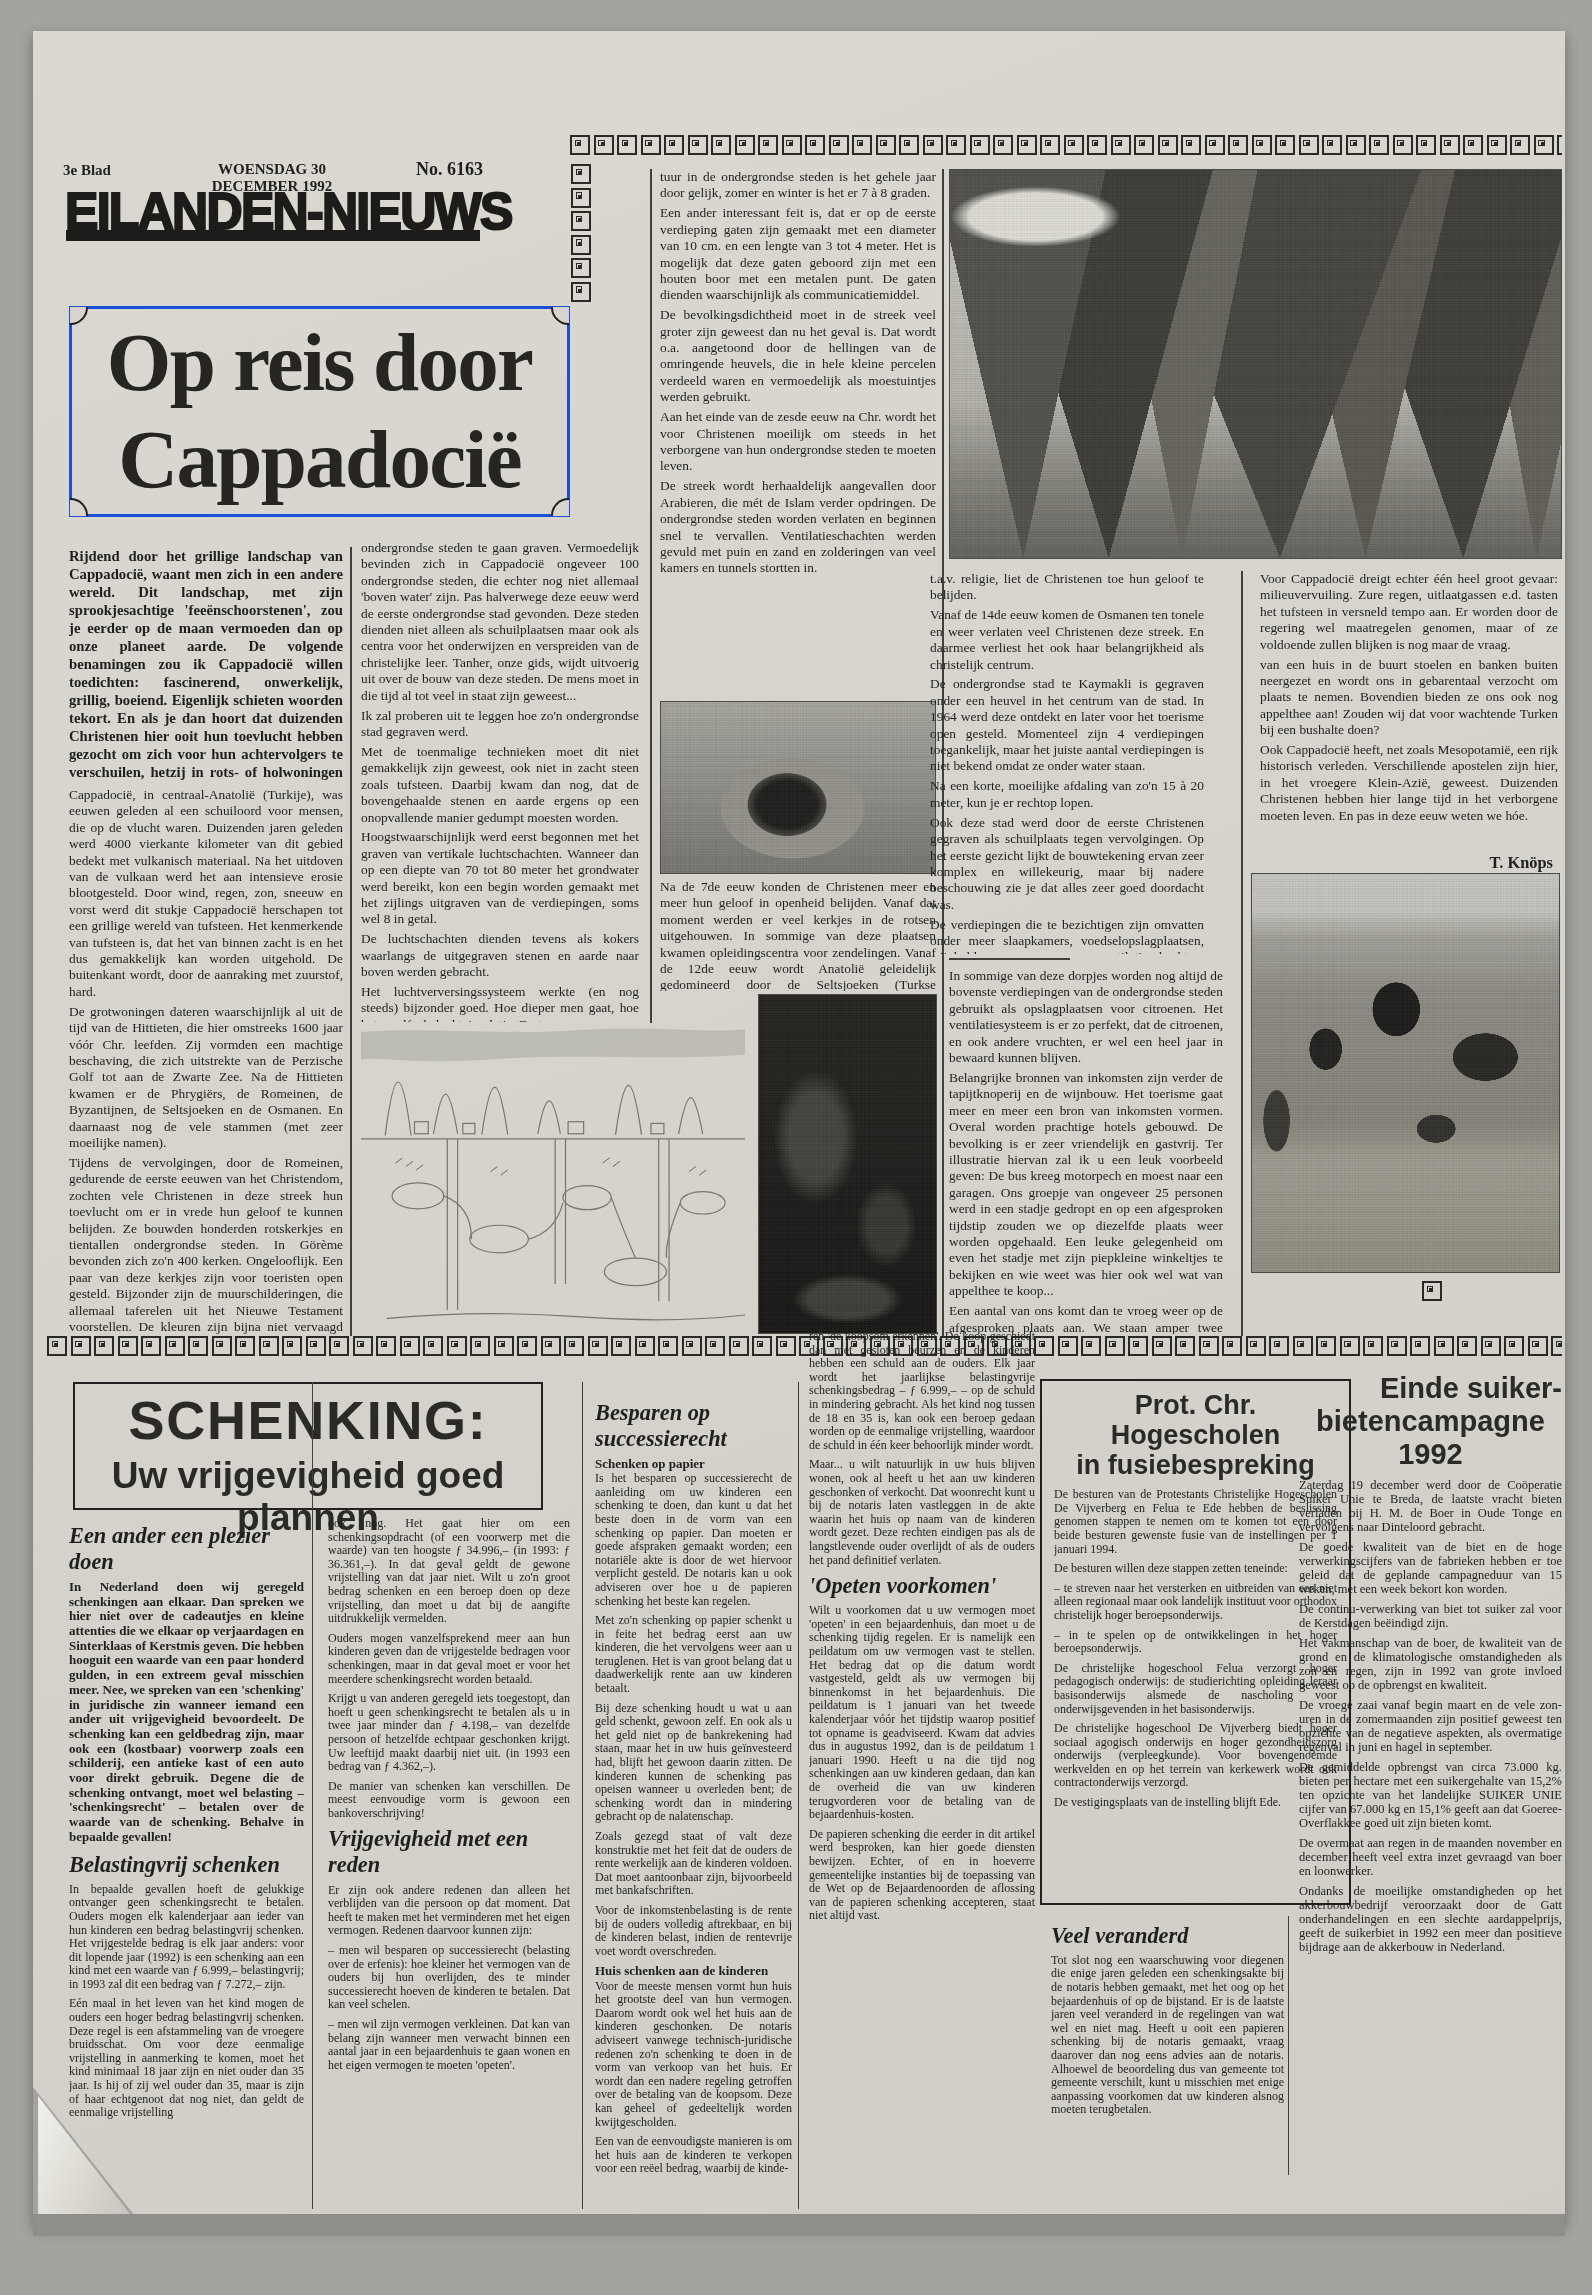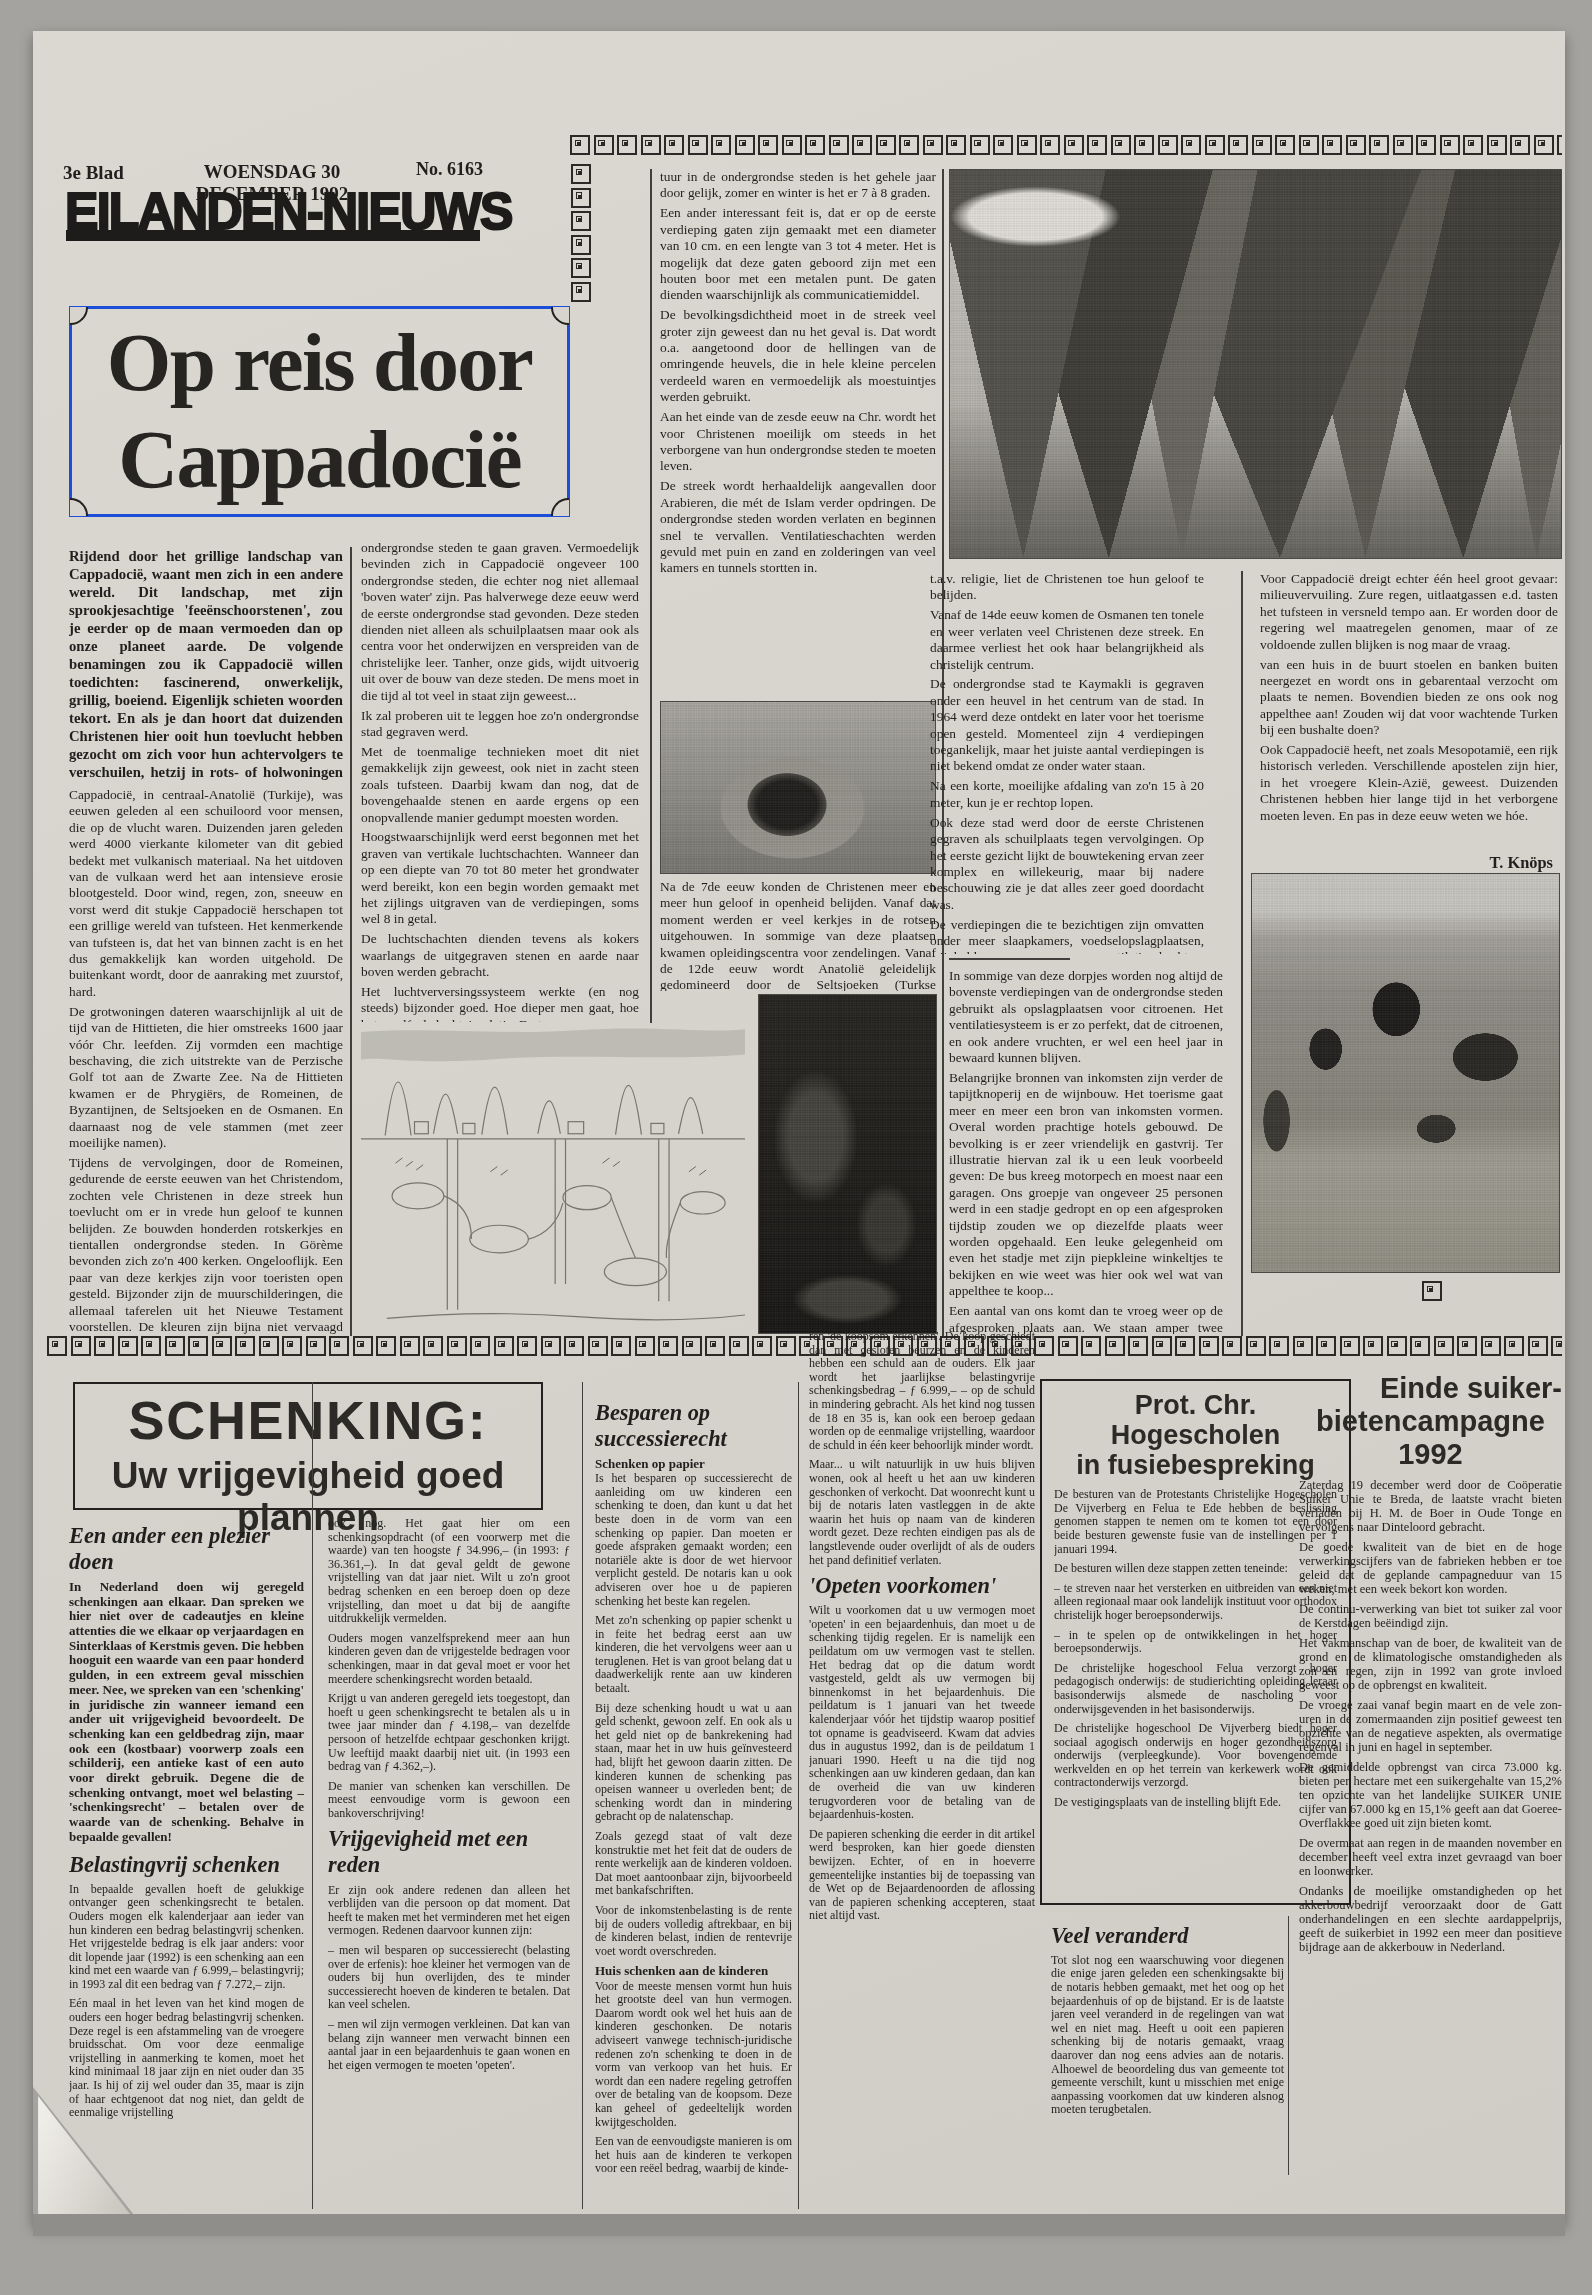--- a/index.html
+++ b/index.html
@@ -9,21 +9,21 @@
   .page{left:33px;top:31px;width:1532px;height:2194px;
         background:linear-gradient(160deg,#dad8d1 0%,#d6d4cd 40%,#cfcdc6 100%);
         box-shadow:0 5.2px 12px rgba(0,0,0,.35);}
   .shadowstrip{left:33px;top:2214px;width:1532px;height:22.4px;background:#8f8e8a;}
   .curl-bg{left:33px;top:2087px;width:109px;height:138px;background:#a4a3a0;
            clip-path:polygon(0 0,100% 100%,0 100%);}
   .curl{left:35px;top:2092px;width:102px;height:131px;
         background:linear-gradient(115deg,#f0eee8 10%,#d8d6cf 60%,#c2c0b9 100%);
         clip-path:polygon(3% 3%,100% 100%,3% 100%);box-shadow:inset -1.7px -1.7px 3.5px rgba(0,0,0,.2);}
   
-  .ed{font-weight:bold;font-size:19px;}
+  .ed{font-weight:bold;font-size:15px;}
   .logo{font-family:"Liberation Sans","DejaVu Sans",sans-serif;font-weight:bold;
         font-size:50px;letter-spacing:-1.7px;-webkit-text-stroke:2.1px #1d1c1a;color:#1d1c1a;
         transform:scaleY(1.04);transform-origin:left top;white-space:nowrap;}
   .logobar{background:#1d1c1a;}
   
   .gk{display:flex;gap:3.5px;overflow:hidden;}
   .gk.v{flex-direction:column;}
   .gk-u{width:20px;height:20px;flex:0 0 auto;border:2.2px solid #2a2926;position:relative;box-sizing:border-box;background:transparent;}
   .gk-u::before{content:"";position:absolute;left:2.6px;top:2.6px;right:7px;bottom:7px;border:1.7px solid #2a2926;}
   .gk-u::after{content:"";position:absolute;left:5.2px;top:5.2px;width:3.5px;height:3.5px;background:#2a2926;}

